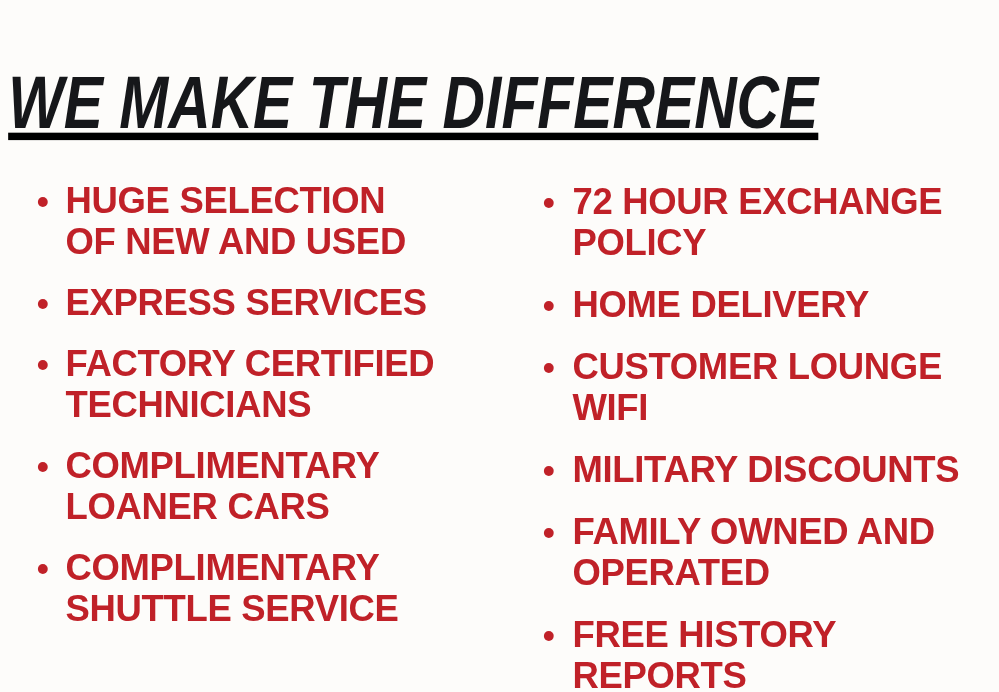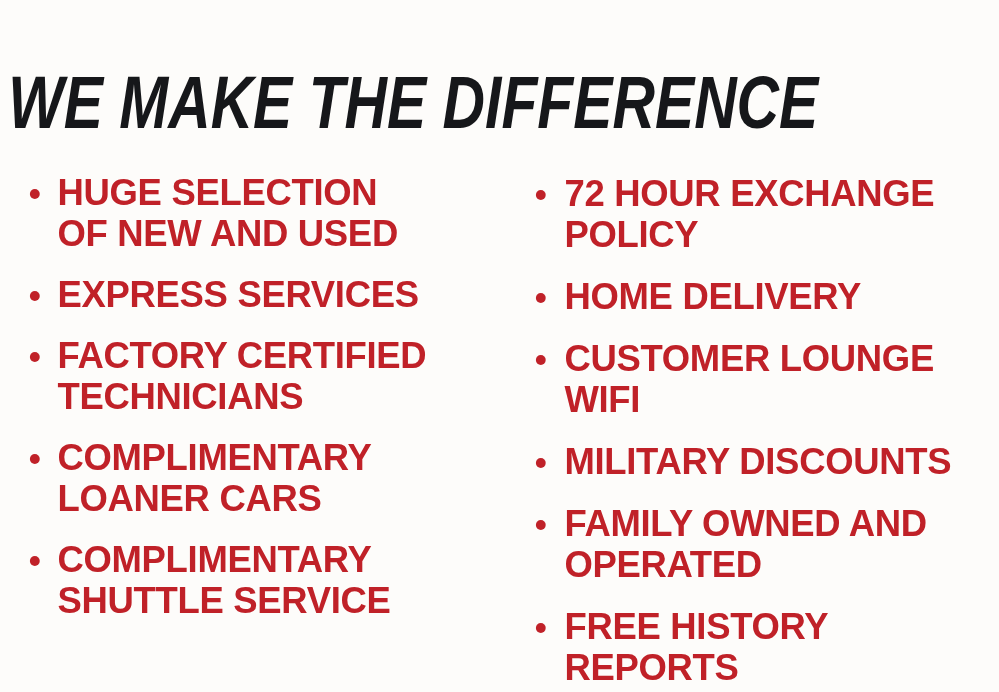--- a/index.html
+++ b/index.html
@@ -53,20 +53,21 @@
   .headline-wrap {
     position: absolute;
     left: 0;
     top: 62px;
     width: 826px;
     height: 82px;
     display: flex;
     align-items: center;
     justify-content: center;
     overflow: hidden;
+    text-decoration: underline;
   }
   .headline {
     color: #16171a;
     font-family: "Liberation Sans Narrow", "Liberation Sans", sans-serif;
     font-weight: bold;
     font-style: italic;
     font-size: 70px;
     line-height: 72px;
     letter-spacing: 0px;
     white-space: nowrap;
@@ -93,21 +94,21 @@
     padding-top: 12px;
   }
   .col-right {
     width: 494px;
     padding-left: 14px;
     padding-top: 13px;
   }
 
   ul.feature-list {
     list-style: none;
-    margin: 8px;
+    margin: 16px;
     padding: 0;
   }
   li.feature-item {
     position: relative;
     padding-left: 36px;
     margin: 0 0 20px 0;
     color: #c02128;
     font-family: "Liberation Sans", sans-serif;
     font-weight: bold;
     font-size: 37px;

